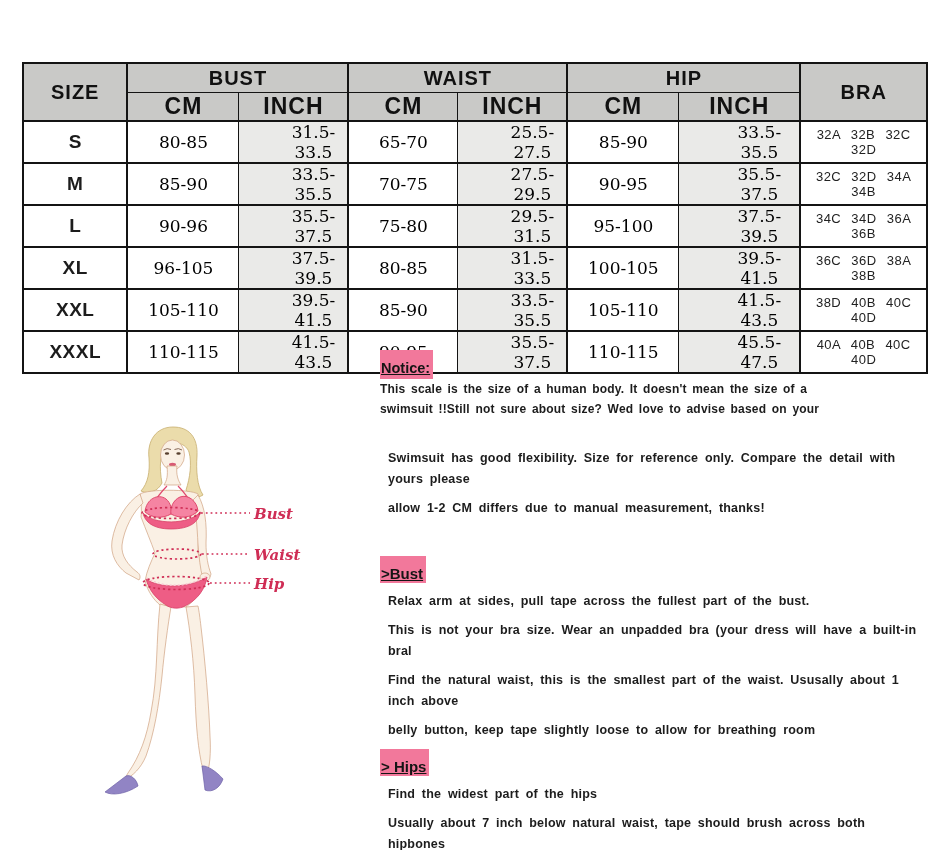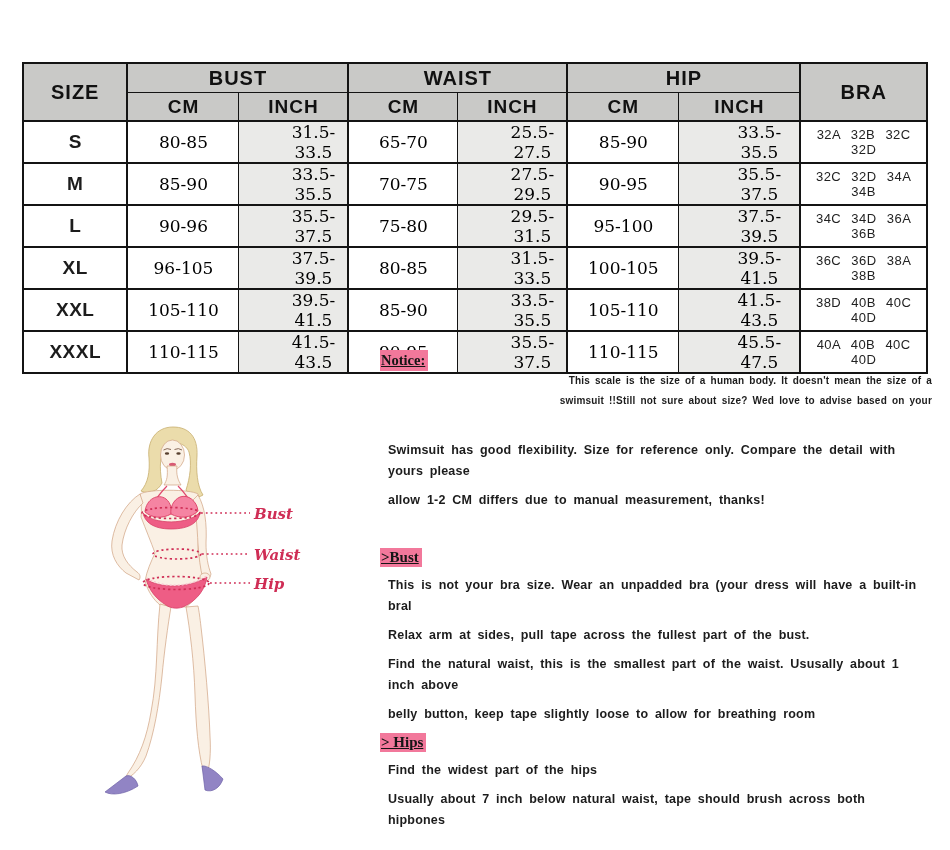--- a/index.html
+++ b/index.html
@@ -33,40 +33,40 @@
   .size-table th,.size-table td{
     border:1px solid var(--border-black);
     text-align:center;vertical-align:middle;padding:0;
   }
   .size-table thead th{
     background:var(--header-gray);
     font-size:20px;font-weight:600;letter-spacing:1px;
     height:28px;color:#111;
   }
   .size-table thead{border-bottom:2px solid var(--border-black);}
-  .size-table thead tr.units th{font-size:19px;height:27px;margin-top:14px;}
+  .size-table thead tr.units th{font-size:23px;height:27px;margin-top:14px;}
   .size-table tbody tr{border-top:2px solid var(--border-black);height:28px;}
   .size-table td.size-cell{font-size:19px;font-weight:600;letter-spacing:.5px;}
   .size-table td.num{font-family:"DejaVu Serif",serif;font-size:17px;color:#000000;}
   .size-table td.inch{background:var(--inch-gray);padding-left:40px;}
   .size-table td.bra-cell{font-size:13px;letter-spacing:.5px;word-spacing:6px;color:#222;}
   .size-table .group-sep{border-left:2px solid var(--border-black);}
 
   
   .figure-wrap{position:absolute;left:95px;top:420px;width:290px;height:385px;}
 
   
   .notice{position:absolute;left:380px;top:350px;width:552px;font-weight:700;}
-  .notice .big-line{font-size:10px;line-height:20.5px;letter-spacing:.2px;word-spacing:2px;margin:0;text-align:right;}
+  .notice .big-line{font-size:12px;line-height:20.5px;letter-spacing:.2px;word-spacing:2px;margin:0;}
   .notice .line{font-size:12.5px;line-height:21px;letter-spacing:.2px;word-spacing:3px;margin:8px;}
   .notice .gap{height:20px;}
   .notice .gap-sm{height:9px;}
   .hl{
     display:inline-block;background:var(--highlight-pink);
-    text-decoration:underline;padding:0 3px 0 1px;color:#151515;font-family:Liberation Serif, serif;
+    text-decoration:underline;padding:8px 3px 0 1px;color:#151515;
   }
   .hl.big{font-size:14.5px;line-height:20.5px;}
   .hl.small{font-size:15px;line-height:19px;}
   .plain-head{font-size:13px;line-height:21px;margin:0;}
 </style>
 </head>
 <body>
 
 <table class="size-table">
   <colgroup>
@@ -221,22 +221,22 @@
   <p class="big-line">This scale is the size of a human body. It doesn't mean the size of a</p>
   <p class="big-line">swimsuit !!Still not sure about size? Wed love to advise based on your</p>
 
   <div class="gap"></div>
   <p class="line">Swimsuit has good flexibility. Size for reference only. Compare the detail with yours please</p>
   <p class="line">allow 1-2 CM differs due to manual measurement, thanks!</p>
 
   <div class="gap"></div>
   <div class="gap-sm"></div>
   <div><span class="hl small">&gt;Bust</span></div>
+  <p class="line">Relax arm at sides, pull tape across the fullest part of the bust.</p>
   <p class="line">This is not your bra size. Wear an unpadded bra (your dress will have a built-in bral</p>
-  <p class="line">Relax arm at sides, pull tape across the fullest part of the bust.</p>
   <p class="line">Find the natural waist, this is the smallest part of the waist. Ususally about 1 inch above</p>
   <p class="line">belly button, keep tape slightly loose to allow for breathing room</p>
   <div><span class="hl small">&gt; Hips</span></div>
   <p class="line">Find the widest part of the hips</p>
   <p class="line">Usually about 7 inch below natural waist, tape should brush across both hipbones</p>
 
   <div class="gap"></div>
   <p class="line">Up bust-under bust- Cup size</p>
 
 </div>

